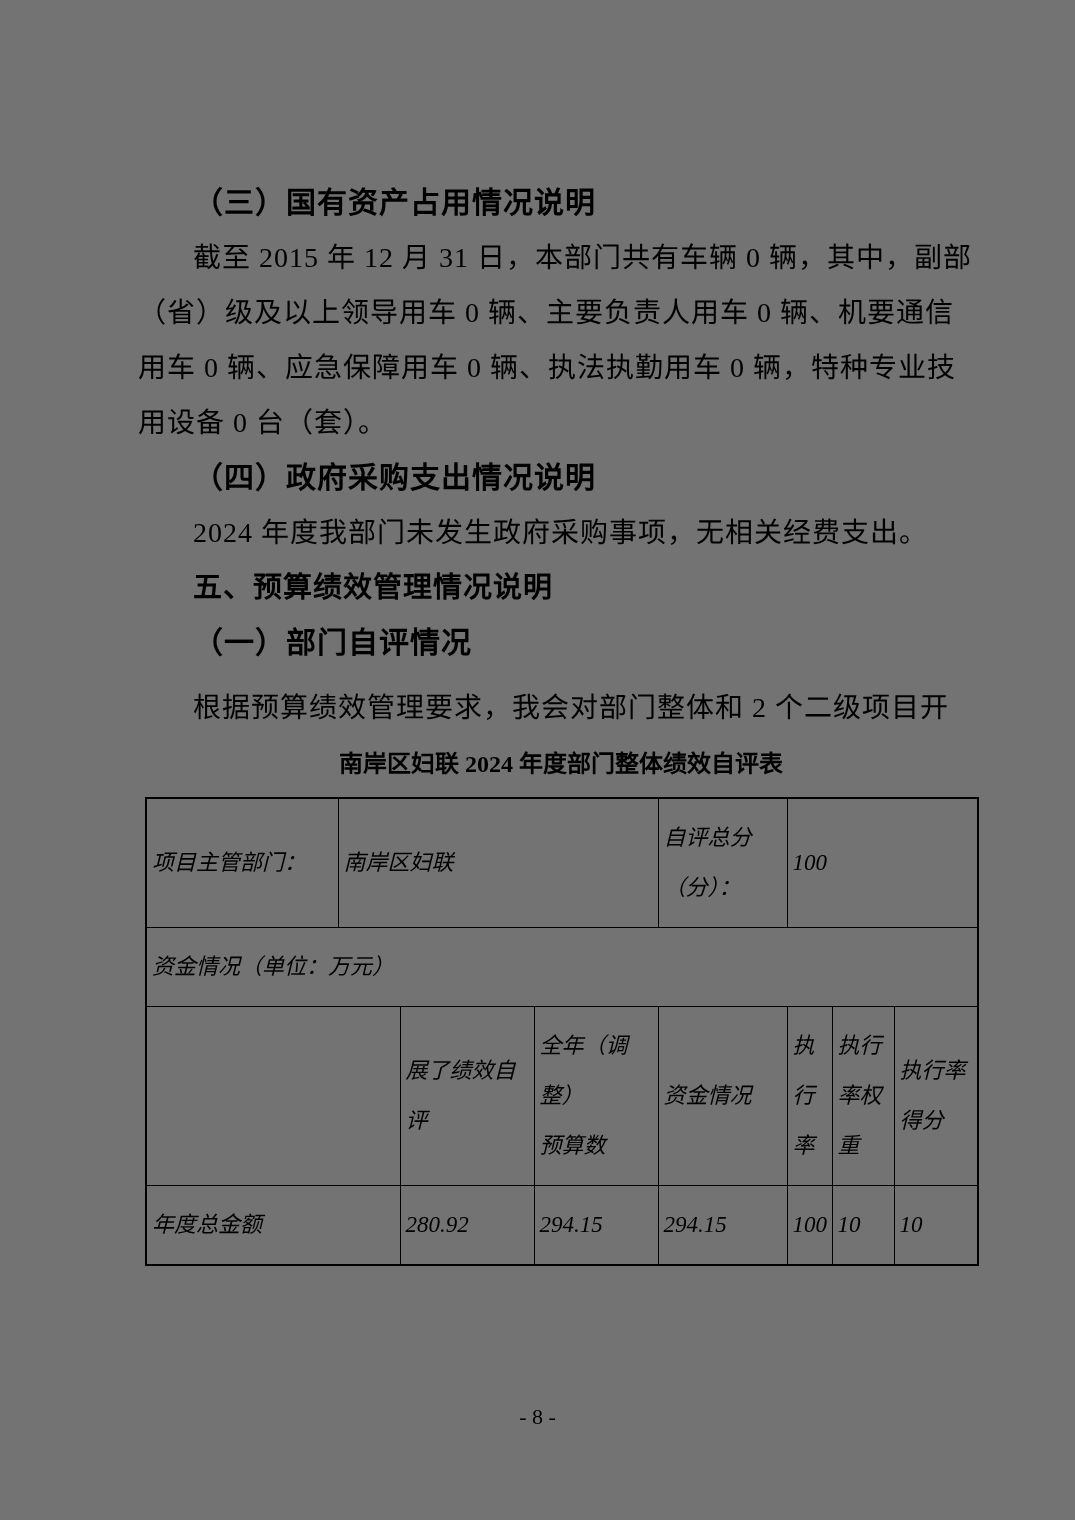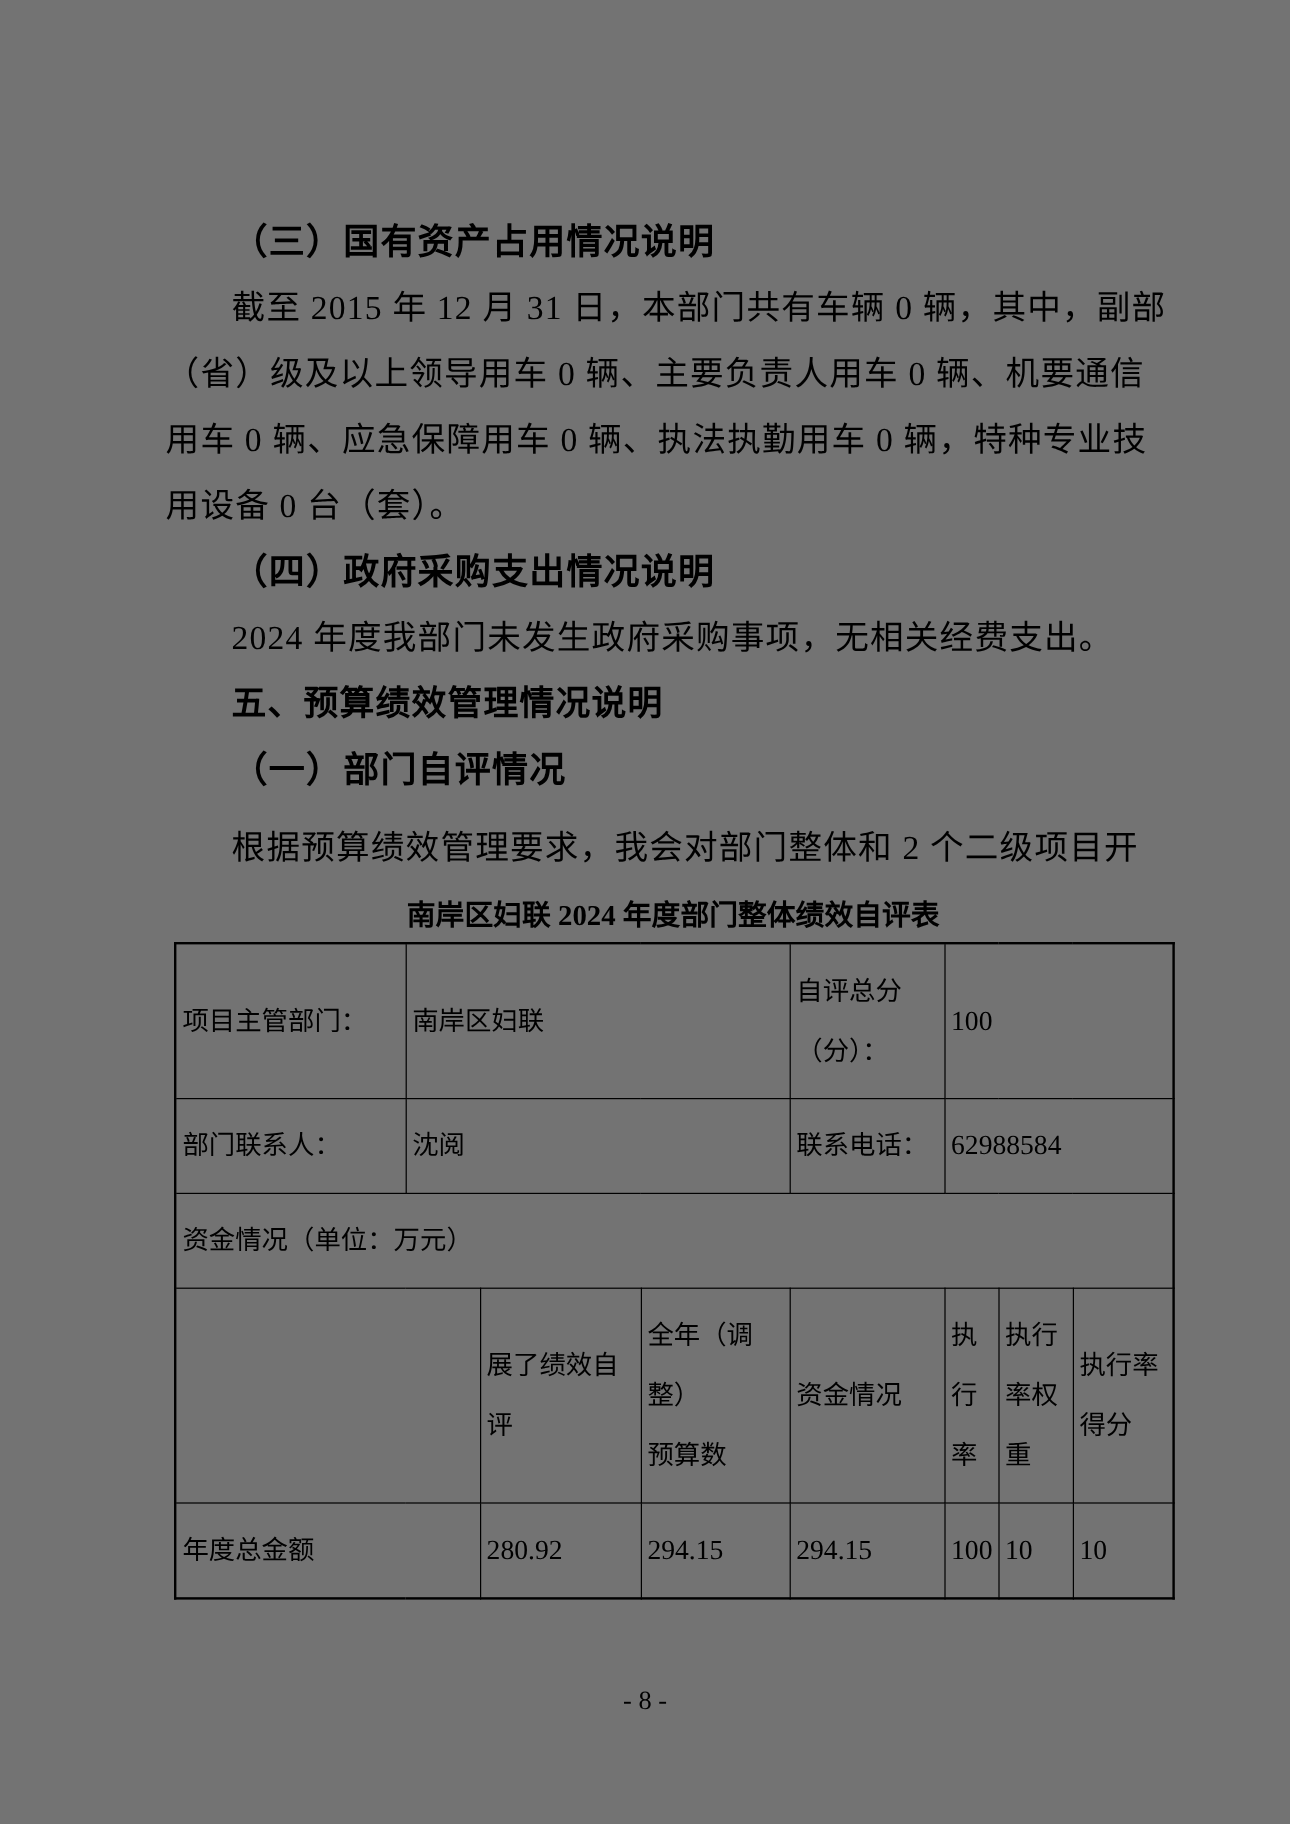--- a/index.html
+++ b/index.html
@@ -39,38 +39,39 @@
   .table-block {
     width: 832px;
     margin-left: 7px;
     margin-top: 12px;
   }
   .table-title {
     text-align: center;
     font-weight: bold;
     font-size: 24px;
     line-height: 34px;
-    margin: 0 0 4px 0;
+    margin: 0 0 16px 0;
     font-family: "Liberation Serif", "DejaVu Serif", serif;
   }
   table.selfeval {
     border-collapse: collapse;
     width: 832px;
     table-layout: fixed;
     border: 2px solid #000;
   }
   table.selfeval td {
     border: 1px solid #000;
     padding: 14px 5px;
     vertical-align: middle;
     font-family: "Liberation Sans", "DejaVu Sans", sans-serif;
     font-size: 22px;
     line-height: 50px;
     overflow: hidden;
     text-align: left;
+    font-style: italic;
   }
   table.selfeval td.pre { white-space: pre-line; }
   table.selfeval td.num {
     font-family: "Liberation Serif", "DejaVu Serif", serif;
     font-size: 23px;
   }
   tr.r1 { height: 108px; }
   tr.r2 { height: 57px; }
   tr.r3 { height: 60px; }
   tr.r4 { height: 150px; }
@@ -123,26 +124,20 @@
           <col style="width:84px">
         </colgroup>
         <tbody>
           <tr class="r1">
             <td>项目主管部门：</td>
             <td colspan="3">南岸区妇联</td>
             <td class="pre">自评总分
 （分）：</td>
             <td colspan="3" class="num">100</td>
           </tr>
-          <tr class="r2">
-            <td>部门联系人：</td>
-            <td colspan="3">沈阅</td>
-            <td>联系电话：</td>
-            <td colspan="3" class="num">62988584</td>
-          </tr>
           <tr class="r3">
             <td colspan="8">资金情况（单位：万元）</td>
           </tr>
           <tr class="r4">
             <td colspan="2"></td>
             <td class="pre">展了绩效自评</td>
             <td class="pre">全年（调整）
 预算数</td>
             <td class="pre">资金情况</td>
             <td class="pre">执

